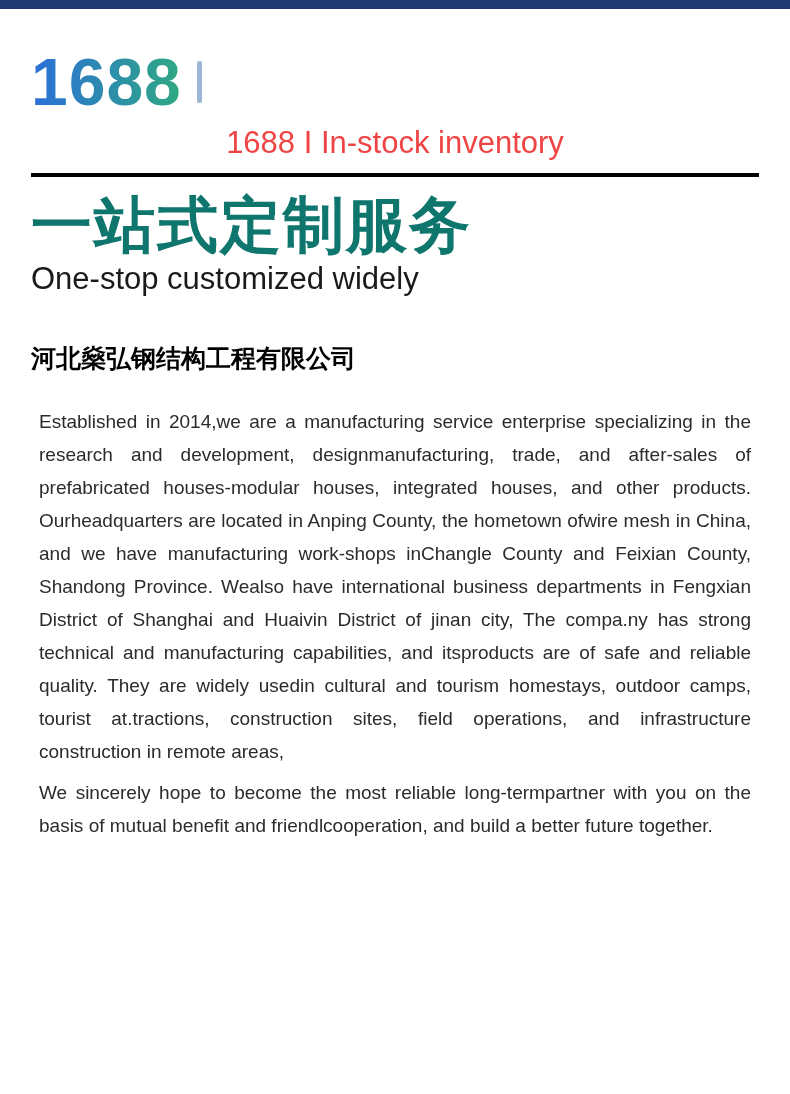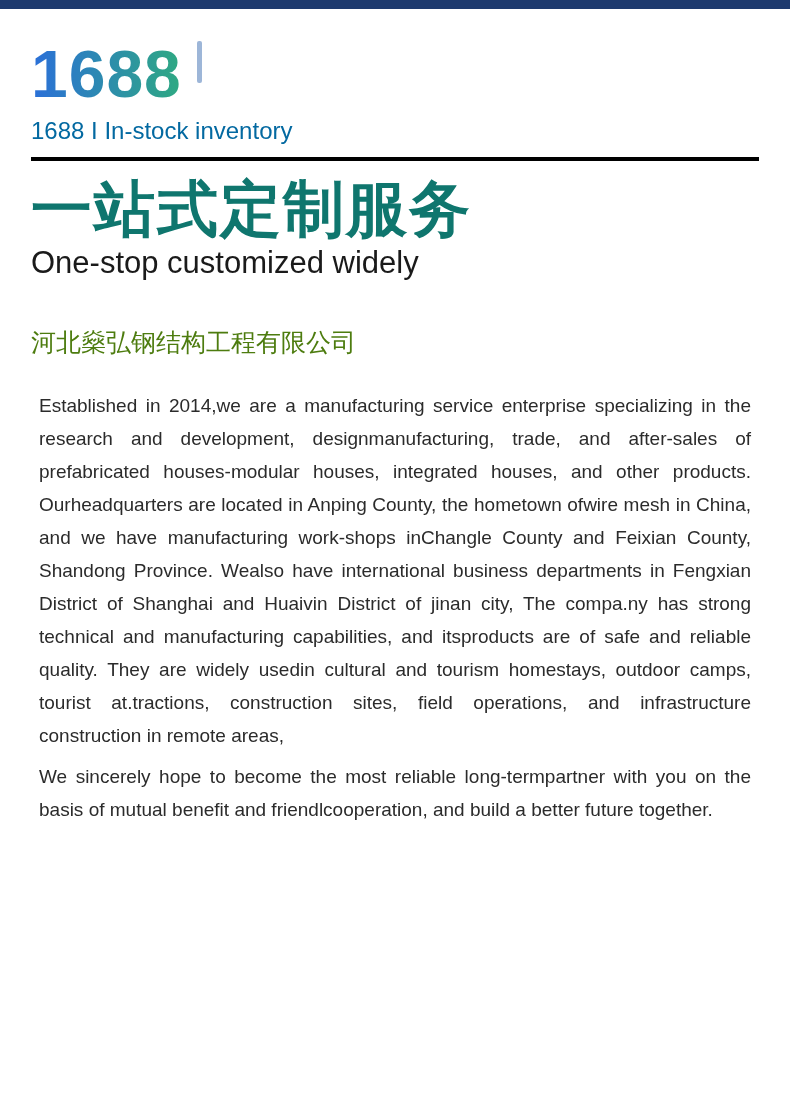--- a/index.html
+++ b/index.html
@@ -11,23 +11,23 @@
     color: #111;
     overflow: hidden;
   }
   .top-bar {
     height: 9px;
     background: var(--top-bar-color, #1e3a6e);
   }
   .content { padding: 0 31px; }
 
   .brand-row {
-    margin-top: 32px;
+    margin-top: 40px;
     display: inline-flex;
-    align-items: flex-start;
+    align-items: center;
     gap: 15px;
     background: linear-gradient(90deg, var(--gradient-start, #2b6fd9), var(--gradient-end, #2fb176));
     -webkit-background-clip: text;
     background-clip: text;
   }
   .brand-num {
     font-size: 66px;
     line-height: 1;
     font-weight: 800;
     letter-spacing: 1px;
@@ -41,23 +41,24 @@
   }
   .brand-cn {
     font-size: 58px;
     line-height: 1;
     font-weight: 700;
     letter-spacing: 4px;
     color: transparent;
   }
   .brand-sub {
     margin-top: 10px;
-    font-size: 24px;
-    color: #0369a1;
+    font-size: 31px;
+    color: #ef4444;
     font-weight: 500;
+    text-align: center;
   }
   .divider {
     margin-top: 12px;
     height: 4px;
     background: var(--divider-color, #000000);
   }
   .title-cn {
     margin: 14px 0 0 0;
     font-size: 61px;
     line-height: 1.12;
@@ -70,22 +71,22 @@
     font-size: 31px;
     line-height: 1.15;
     font-weight: 400;
     color: #1a1a1a;
   }
   .cn-block {
     margin-top: 42px;
     font-size: 25px;
     line-height: 38px;
     text-align: justify;
-    color: #4d7c0f;
-    font-weight: 400;
+    color: #000000;
+    font-weight: 700;
   }
   .cn-name { display: block; }
   .en-block {
     margin-top: 28px;
     font-size: 19px;
     line-height: 33px;
     color: #2b2b2b;
     text-align: justify;
   }
   .en-block p { margin: 8px; }

